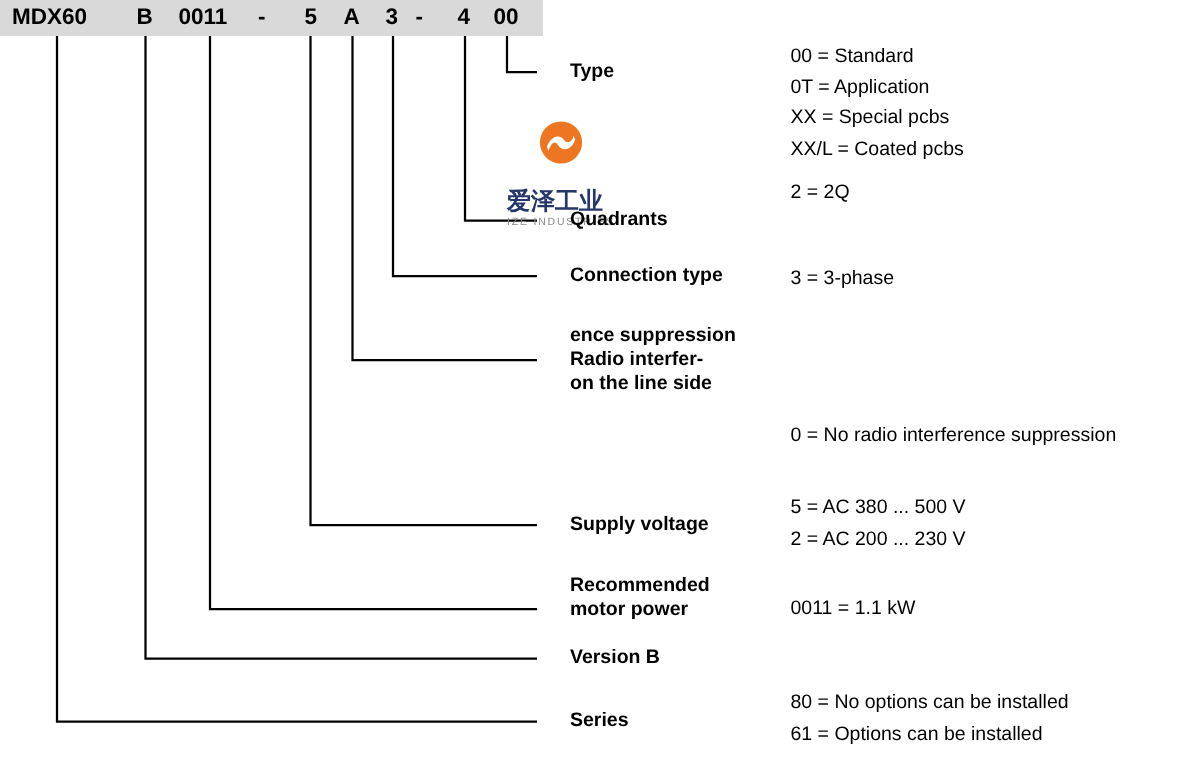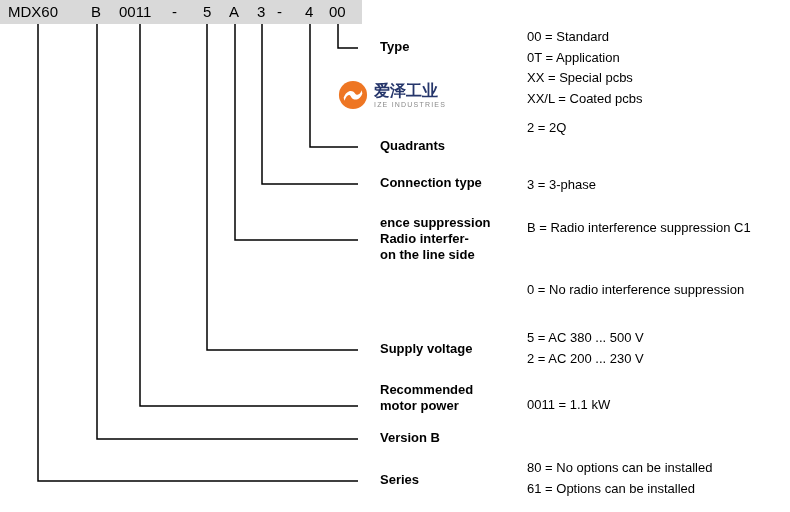--- a/index.html
+++ b/index.html
@@ -3,26 +3,26 @@
 <meta charset="utf-8">
 <style>
   * { margin:0; padding:0; box-sizing:border-box; }
   html,body { background:#ffffff; }
   body { font-family:"Liberation Sans", sans-serif; color:#000; }
   .page { position:relative; width:790px; height:512px; background:#fff; overflow:hidden; }
 
   .connectors { position:absolute; left:0; top:0; }
 
   .code-bar { position:absolute; left:0; top:0; width:362px; height:24px; background:#d9d9d9; }
-  .seg { position:absolute; top:3px; font-weight:normal; font-size:15px; white-space:nowrap; }
+  .seg { position:absolute; top:3px; font-weight:bold; font-size:15px; white-space:nowrap; }
 
   .label { position:absolute; left:360px; font-weight:bold; font-size:13px; line-height:16px; white-space:nowrap;margin-left:20px; }
   .vals  { position:absolute; left:527px; font-size:13px; line-height:20.5px; white-space:nowrap; }
 
-  .logo { position:absolute; left:338px; top:80px; display:flex; align-items:center; gap:6px; }
+  .logo { position:absolute; left:338px; top:80px; display:flex; align-items:center; gap:16px;flex-direction:column; }
   .logo-text { display:flex; flex-direction:column; }
   .logo-brand { font-size:16px; font-weight:bold; color:#26366b; line-height:18px; }
   .logo-sub { font-size:7px; color:#8a8a8a; letter-spacing:1.2px; line-height:9px; }
 </style>
 </head>
 <body>
 
 <div class="page">
 
   <svg class="connectors" width="790" height="512">
@@ -84,21 +84,20 @@
     <div>XX = Special pcbs</div>
     <div>XX/L = Coated pcbs</div>
   </div>
   <div class="vals" style="top:118px">
     <div>2 = 2Q</div>
   </div>
   <div class="vals" style="top:175px">
     <div>3 = 3-phase</div>
   </div>
   <div class="vals" style="top:218px">
-    <div>B = Radio interference suppression C1</div>
   </div>
   <div class="vals" style="top:280px">
     <div>0 = No radio interference suppression</div>
   </div>
   <div class="vals" style="top:328px">
     <div>5 = AC 380 ... 500 V</div>
     <div>2 = AC 200 ... 230 V</div>
   </div>
   <div class="vals" style="top:395px">
     <div>0011 = 1.1 kW</div>

